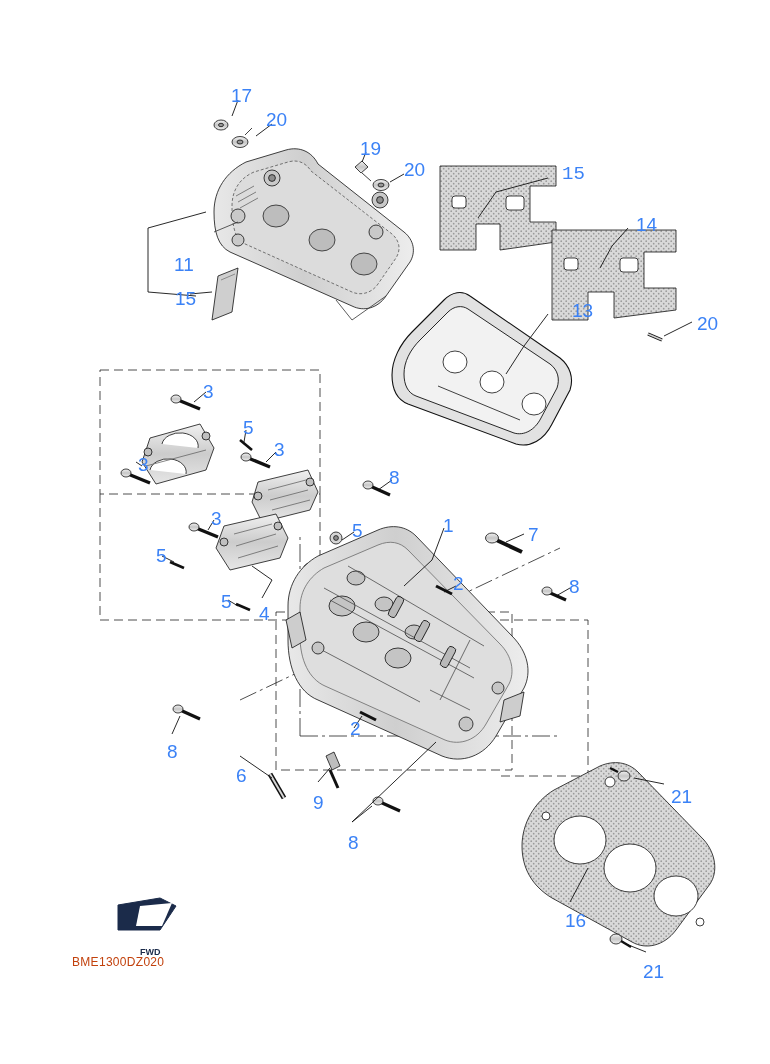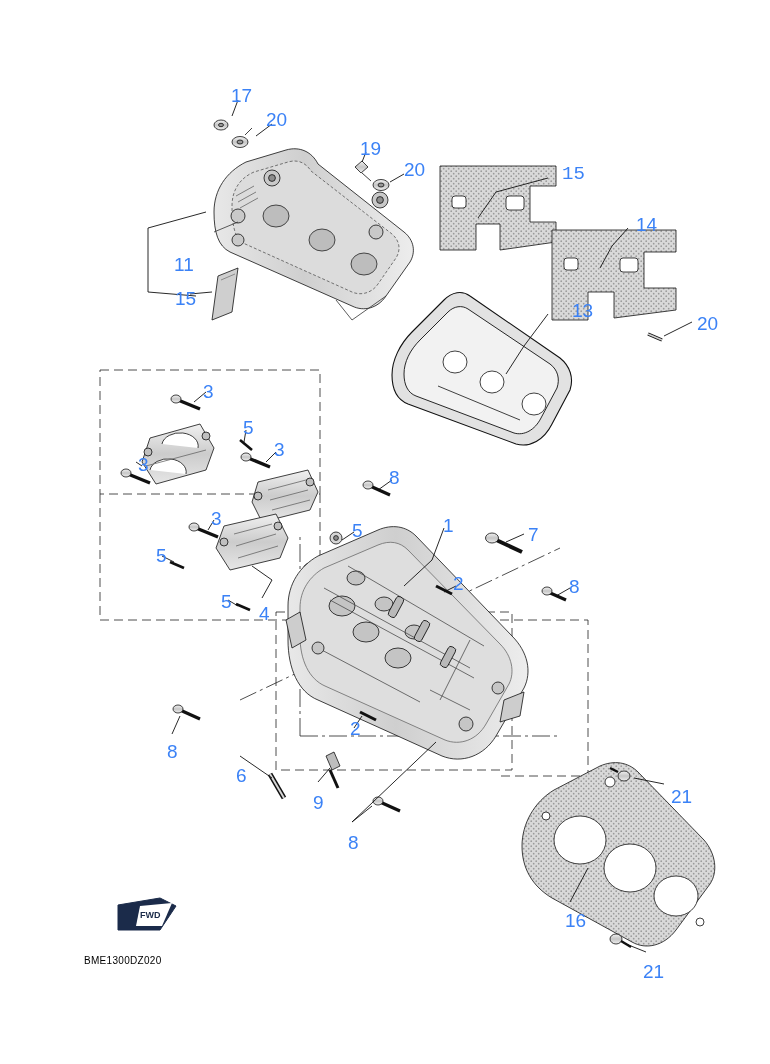--- a/index.html
+++ b/index.html
@@ -1,21 +1,21 @@
 <!DOCTYPE html>
 <html><head>
 <meta charset="utf-8">
 <style>
   html,body{margin:0;padding:0;background:#ffffff;}
   body{width:770px;height:1064px;position:relative;font-family:"Liberation Sans",sans-serif;overflow:hidden;}
   #stage{position:absolute;left:0;top:0;width:770px;height:1064px;}
   svg.layer{position:absolute;left:0;top:0;width:770px;height:1064px;}
   .callout{position:absolute;font-size:19px;color:#3b82f6;font-family:"Liberation Sans",sans-serif;line-height:1;}
-  .partcode{position:absolute;left:84px;top:955px;font-size:10px;color:#000000;letter-spacing:.3px;}
-  .fwd-label{position:absolute;font-size:9px;font-weight:bold;color:#1b2b4a;}
+  .partcode{position:absolute;left:72px;top:955px;font-size:12px;color:#c2410c;letter-spacing:.3px;}
+  .fwd-label{position:absolute;font-size:9px;font-weight:bold;color:#1b2b4a;margin-top:37px;}
 </style>
 </head>
 <body>
 
 <div id="stage">
 
   <svg class="layer" viewBox="0 0 770 1064">
     <defs>
       <pattern id="hatchdots" width="5" height="5" patternUnits="userSpaceOnUse">
         <rect width="5" height="5" fill="#d9d9d9"></rect>

